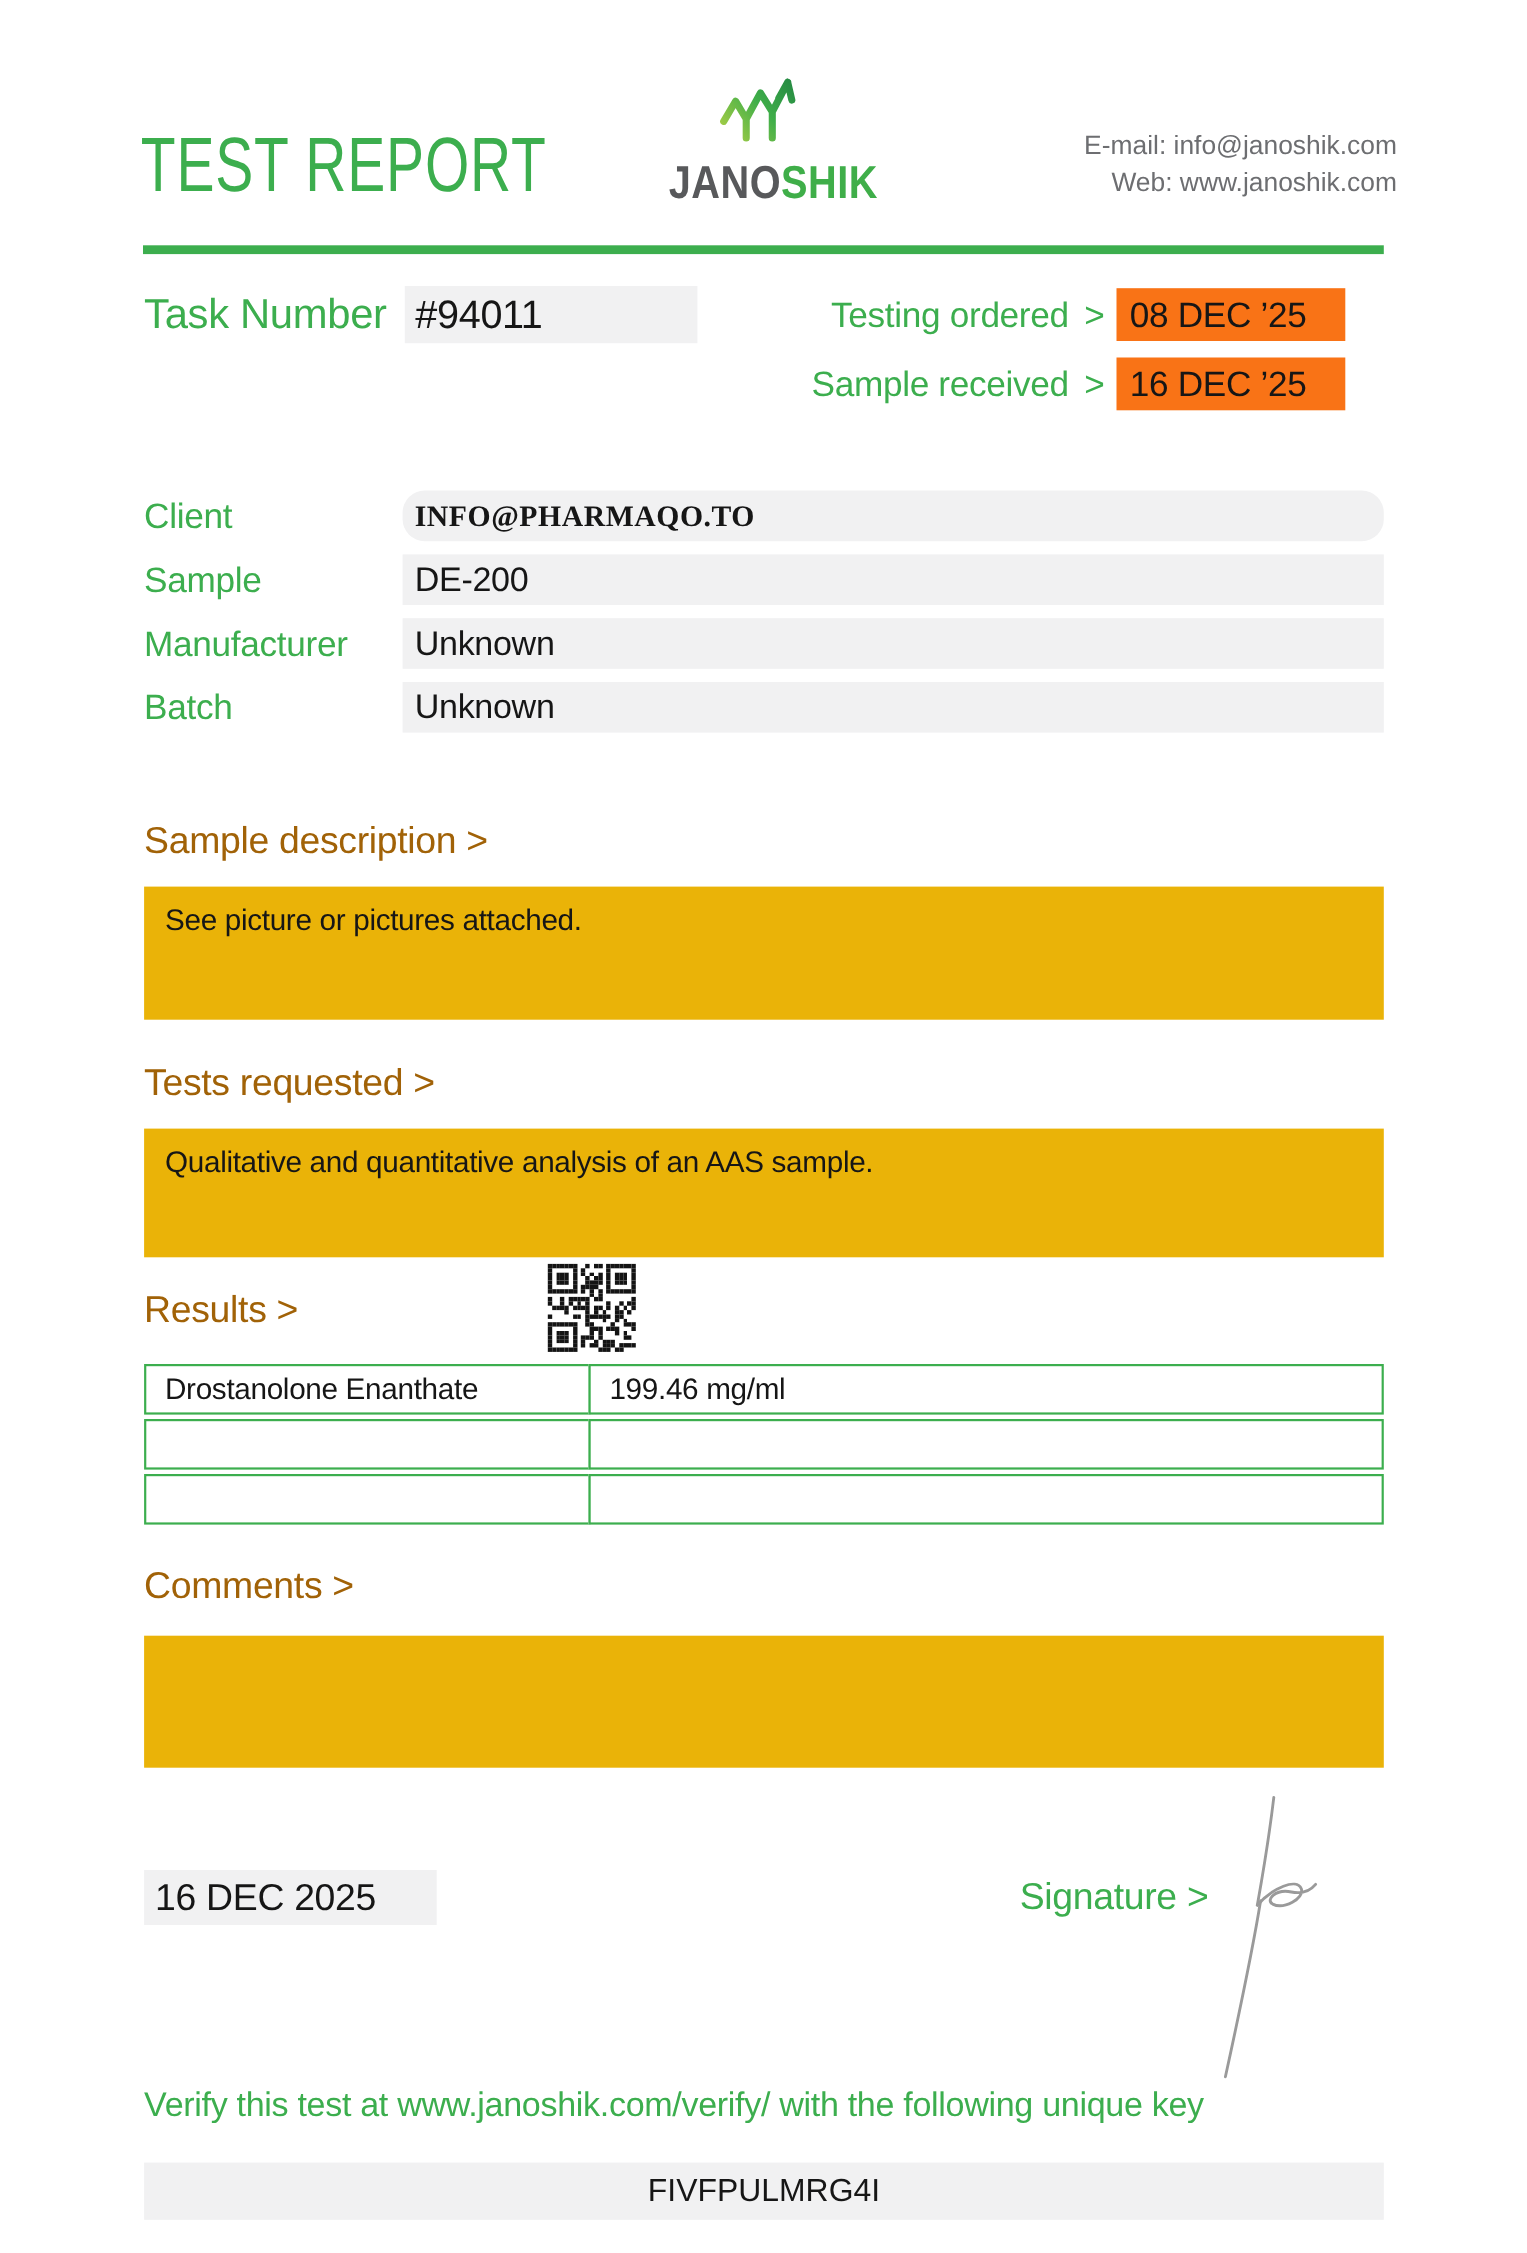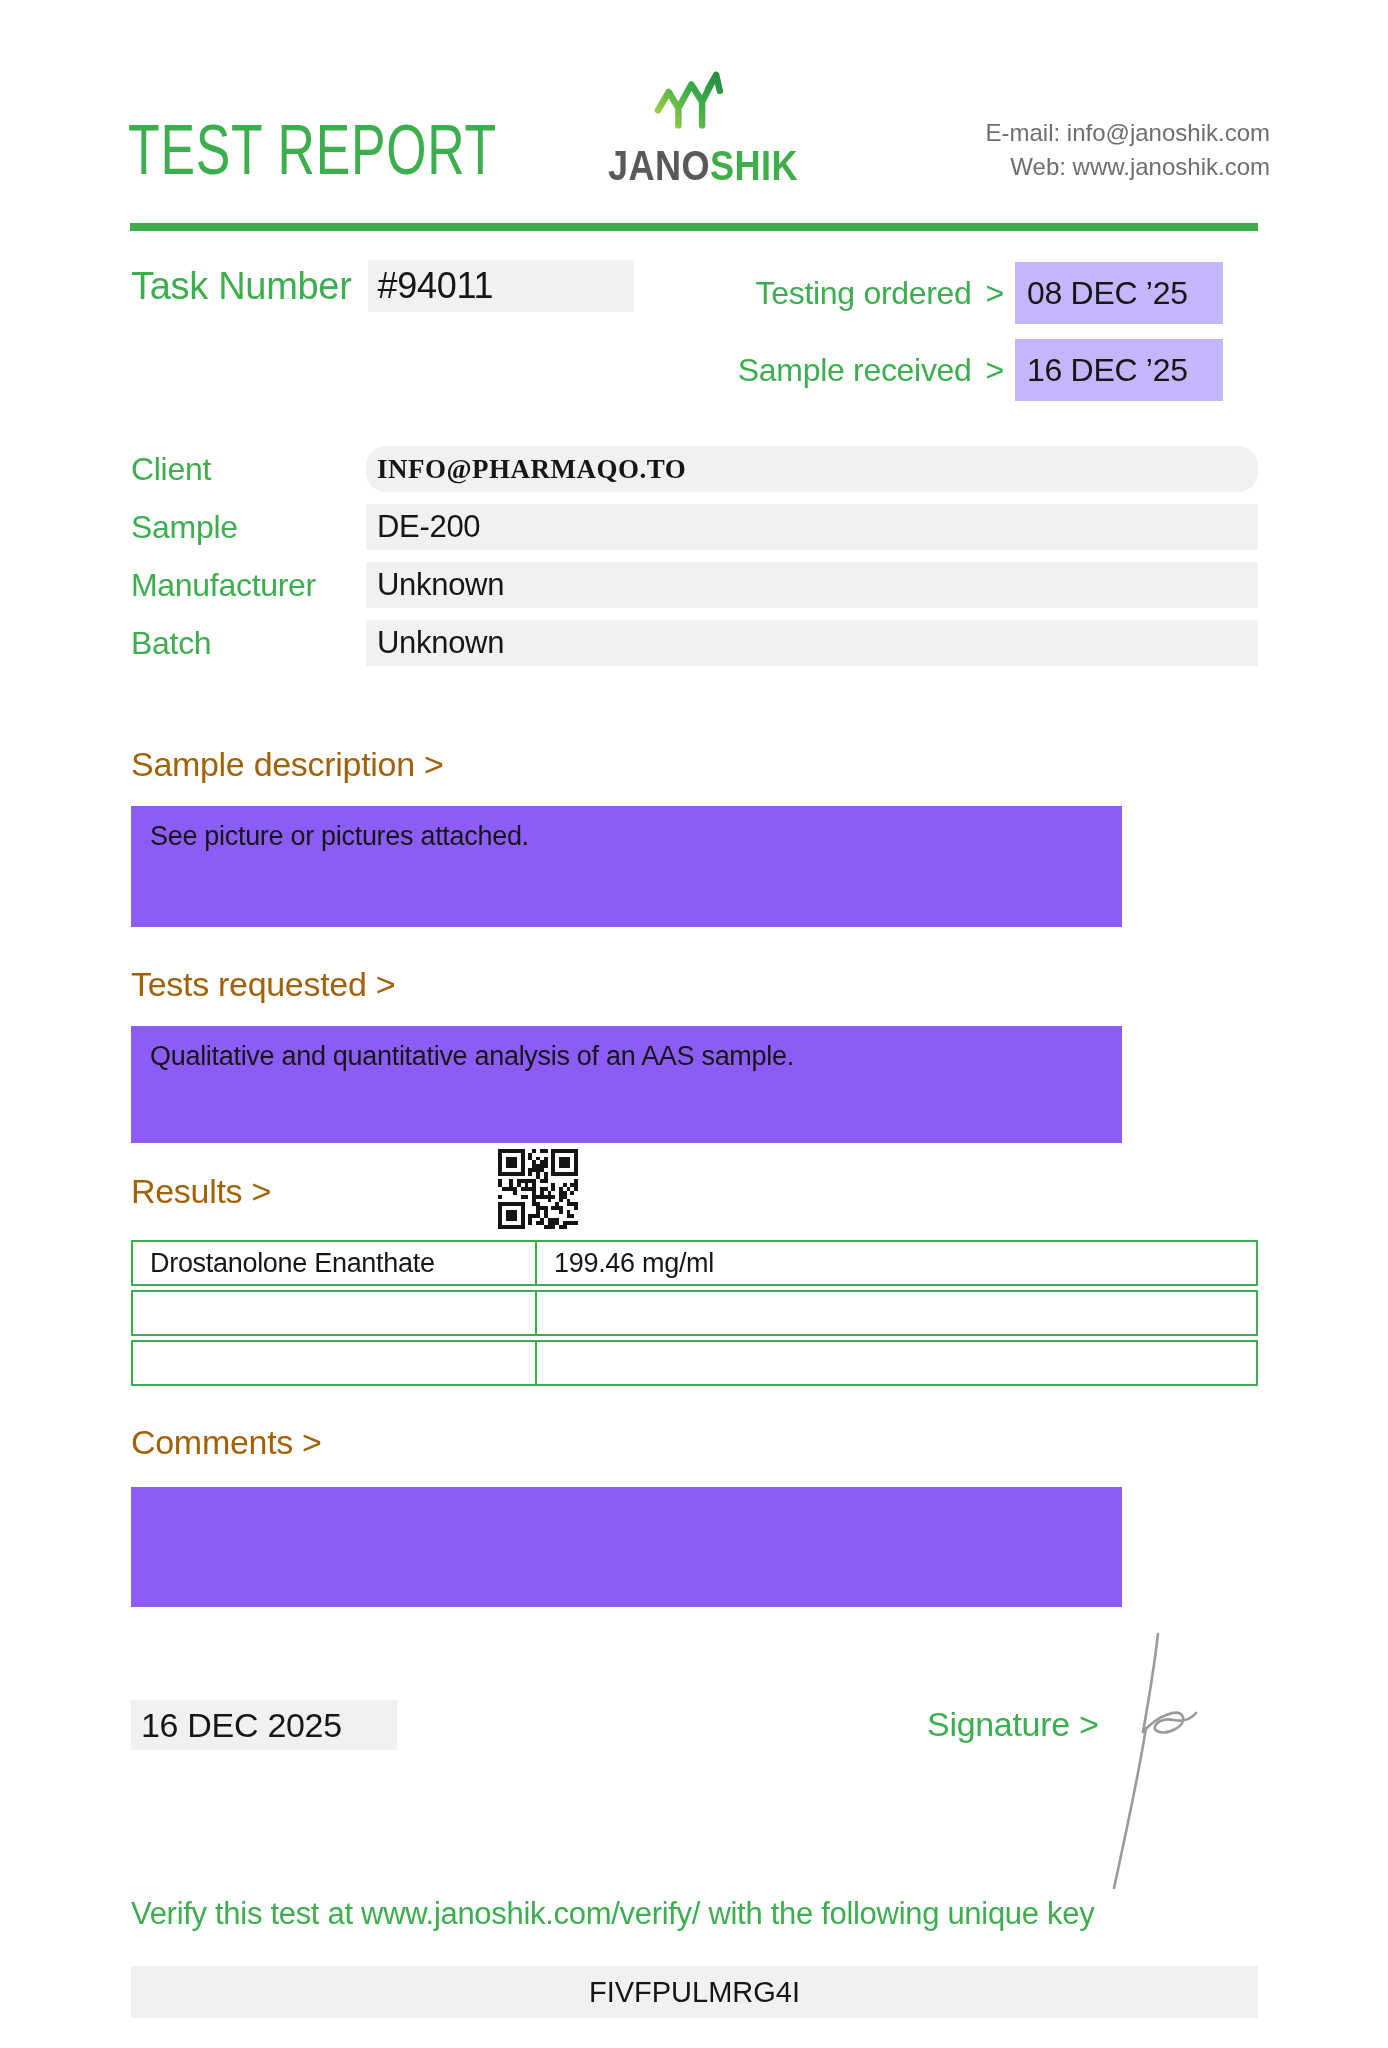--- a/index.html
+++ b/index.html
@@ -29,32 +29,32 @@
   
   .task-row{position:absolute;left:131px;top:260px;display:flex;align-items:center;gap:16px;}
   .task-label{font-size:38px;color:#3cae4e;white-space:nowrap;}
   .task-box{width:256px;height:52px;background:#f1f1f2;display:flex;align-items:center;
     padding-left:10px;font-size:36px;color:#161616;}
   
   .dates{position:absolute;top:262px;right:165px;display:flex;flex-direction:column;gap:15px;align-items:flex-end;}
   .date-row{display:flex;align-items:center;}
   .date-label{font-size:32px;color:#3cae4e;white-space:nowrap;}
   .date-arrow{font-size:32px;color:#3cae4e;margin:0 11px 0 14px;}
-  .date-box{width:196px;height:62px;background:#c4b5fd;display:flex;align-items:center;
+  .date-box{width:196px;height:48px;background:#f97316;display:flex;align-items:center;
     padding-left:12px;font-size:32px;color:#161616;}
   
   .info{position:absolute;left:131px;top:446px;width:1127px;}
   .info-row{display:grid;grid-template-columns:235px 1fr;align-items:center;margin-bottom:12px;}
   .info-label{font-size:32px;color:#3cae4e;white-space:nowrap;}
   .info-box{height:46px;background:#f1f1f2;display:flex;align-items:center;
     padding-left:11px;font-size:31px;color:#161616;}
   .serif-val{font-family:"Liberation Serif",serif;font-weight:700;font-size:27px;letter-spacing:0.5px;border-radius:20px;}
   
   .sec-head{position:absolute;left:131px;font-size:34px;color:#a16207;white-space:nowrap;}
-  .sec-box{position:absolute;left:131px;width:991px;background:#8b5cf6;box-sizing:border-box;
+  .sec-box{position:absolute;left:131px;width:1127px;background:#eab308;box-sizing:border-box;
     font-size:27px;color:#161616;padding:15px 20px 0 19px;}
   #sample-box{top:806px;height:121px;}
   #tests-box{top:1026px;height:117px;}
   #comments-box{top:1487px;height:120px;}
   
   .qr{position:absolute;left:498px;top:1149px;width:80px;height:80px;
     display:grid;grid-template-columns:repeat(21,1fr);grid-template-rows:repeat(21,1fr);background:#fff;}
   .qr div.on{background:#141414;}
   
   .rtable{position:absolute;left:131px;top:1240px;width:1127px;}

